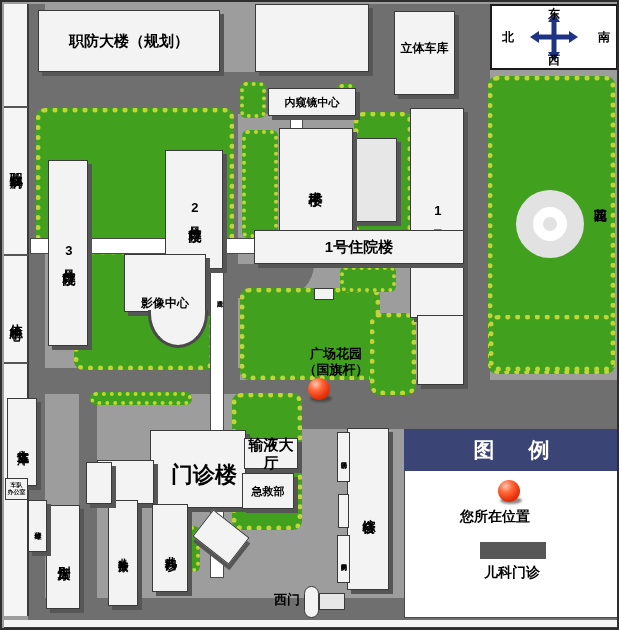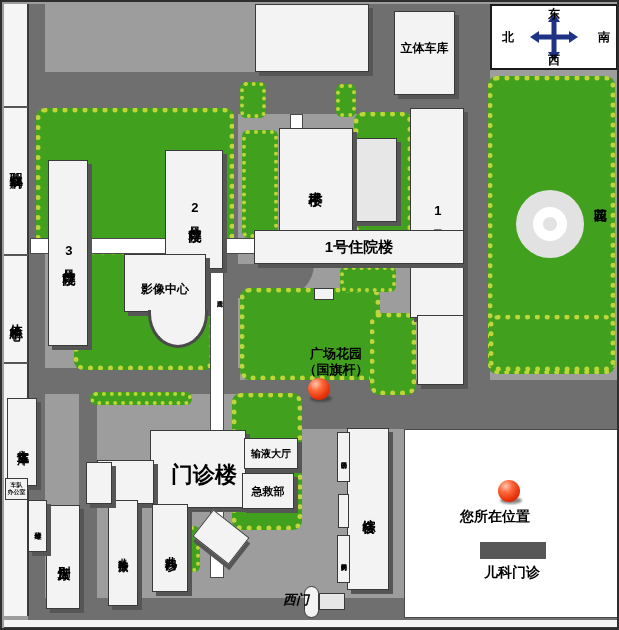--- a/index.html
+++ b/index.html
@@ -74,56 +74,62 @@
   <div class="walldiv" style="left:2px;top:104px;width:24px;height:2px;"></div>
   <div class="walldiv" style="left:2px;top:252px;width:24px;height:2px;"></div>
   <div class="walldiv" style="left:2px;top:360px;width:24px;height:2px;"></div>
   <div class="lbl v" style="left:3px;top:112px;width:22px;height:100px;font-size:13px;display:flex;align-items:center;justify-content:center;">职业病科</div>
   <div class="lbl v" style="left:3px;top:268px;width:22px;height:92px;font-size:13px;display:flex;align-items:center;justify-content:center;">体检中心</div>
 
   <div class="fountain" style="left:514px;top:188px;width:68px;height:68px;"></div>
   <div class="fountain-ring" style="left:531px;top:205px;width:34px;height:34px;"></div>
   <div class="lbl v" style="left:586px;top:196px;width:24px;height:56px;font-size:13px;display:flex;align-items:center;">花园</div>
 
+  <div class="bld" style="left:36px;top:8px;width:182px;height:62px;">
+    <span style="font-size:15px;">职防大楼（规划）</span>
+    </div>
   <div class="bld" style="left:253px;top:2px;width:114px;height:68px;"></div>
   <div class="bld" style="left:392px;top:9px;width:61px;height:84px;align-items:flex-start;">
     <span style="font-size:12px;margin-top:30px;">立体车库</span>
+    </div>
+  <div class="bld" style="left:266px;top:86px;width:88px;height:28px;">
+    <span style="font-size:11px;">内窥镜中心</span>
     </div>
   <div class="bld dim" style="left:348px;top:136px;width:47px;height:84px;"></div>
   <div class="bld" style="left:277px;top:126px;width:74px;height:106px;">
     <span class="v" style="font-size:14px;">手术楼</span>
     </div>
   <div class="bld" style="left:408px;top:106px;width:54px;height:210px;">
     <span class="v" style="font-size:13px;">1号住院楼</span>
     </div>
   <div class="bld" style="left:252px;top:228px;width:210px;height:34px;">
     <span style="font-size:15px;">1号住院楼</span>
     </div>
   <div class="bld" style="left:163px;top:148px;width:58px;height:119px;">
     <span class="v" style="font-size:13px;">2号住院楼</span>
     </div>
   <div class="bld" style="left:46px;top:158px;width:40px;height:186px;">
     <span class="v" style="font-size:13px;">3号住院楼</span>
     </div>
   <div class="bld" style="left:122px;top:252px;width:82px;height:58px;align-items:flex-end;">
-    <span style="font-size:12px;margin-bottom:14px;">影像中心</span>
+    <span style="font-size:12px;margin-bottom:0;">影像中心</span>
     </div>
   <div class="bld flat" style="left:146px;top:308px;width:60px;height:38px;border-radius:0 0 55% 55%/0 0 100% 100%;border:3px solid #4a4a4a;border-top:none;"></div>
   <div class="bld" style="left:415px;top:313px;width:47px;height:70px;"></div>
   <div class="bld" style="left:148px;top:428px;width:96px;height:78px;"></div>
   <div class="bld" style="left:95px;top:458px;width:57px;height:44px;"></div>
   <div class="bld" style="left:150px;top:502px;width:36px;height:88px;">
     <span class="v" style="font-size:12px;">儿科门诊</span>
     </div>
   <div class="bld" style="left:106px;top:498px;width:30px;height:106px;">
     <span class="v" style="font-size:10px;">儿科输液大厅</span>
     </div>
   <div class="bld" style="left:196px;top:518px;width:46px;height:34px;transform:rotate(38deg);"></div>
   <div class="bld" style="left:242px;top:436px;width:54px;height:31px;">
-    <span style="font-size:10px;">输液大厅</span>
+    <span style="font-size:15px;">输液大厅</span>
     </div>
   <div class="bld" style="left:240px;top:471px;width:52px;height:36px;">
     <span style="font-size:11px;">急救部</span>
     </div>
   <div class="bld" style="left:44px;top:503px;width:34px;height:104px;">
     <span class="v" style="font-size:13px;">告别大厅</span>
     </div>
   <div class="bld" style="left:26px;top:498px;width:19px;height:52px;">
     <span class="v" style="font-size:7px;letter-spacing:0;">维修班</span>
     </div>
@@ -151,23 +157,26 @@
 
   <div class="lbl" style="left:282px;top:344px;width:104px;text-align:center;font-size:13px;">
     <div>广场花园</div>
     <div>（国旗杆）</div>
   </div>
 
   <div class="lbl" style="left:150px;top:460px;width:104px;font-size:22px;text-align:center;">门诊楼</div>
   <div class="ballshadow" style="left:308px;top:393px;"></div>
   <div class="ball" style="left:306px;top:376px;"></div>
 
-  <div class="lbl" style="left:281px;top:590px;width:36px;font-size:13px;font-style:italic;">西门</div>
+  <div class="lbl" style="left:272px;top:590px;width:36px;font-size:13px;">西门</div>
 
   <div class="legend-panel" style="left:402px;top:427px;width:215px;height:189px;"></div>
+  <div class="legend-header" style="left:402px;top:427px;width:215px;height:42px;">
+    <span>图例</span>
+    </div>
   <div class="ballshadow" style="left:498px;top:495px;"></div>
   <div class="ball" style="left:496px;top:478px;"></div>
   <div class="legend-text" style="left:413px;top:506px;width:160px;">您所在位置</div>
   <div style="position:absolute;left:478px;top:540px;width:66px;height:17px;background:#575757;"></div>
   <div class="legend-text" style="left:430px;top:562px;width:160px;">儿科门诊</div>
 
   <div class="compass-box" style="left:488px;top:2px;width:128px;height:66px;"></div>
   <svg width="48" height="48" viewBox="0 0 48 48" style="position:absolute;left:528px;top:11px;">
     <line x1="24" y1="8" x2="24" y2="40" stroke="#1e3383" stroke-width="5"></line>
     <line x1="8" y1="24" x2="40" y2="24" stroke="#1e3383" stroke-width="5"></line>

